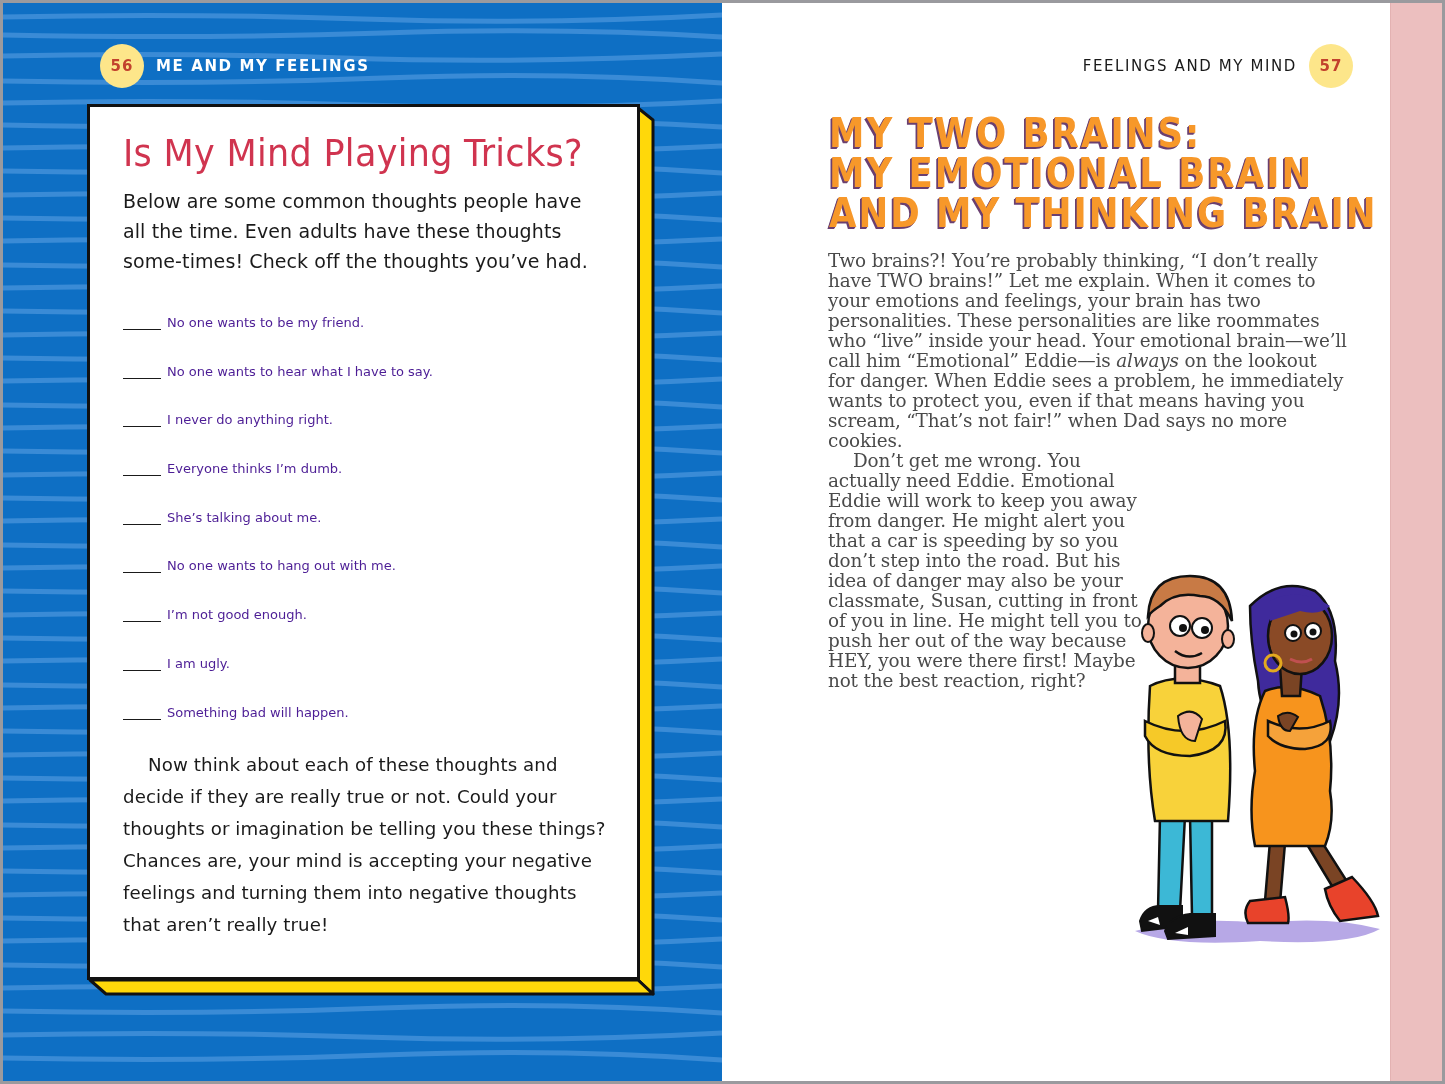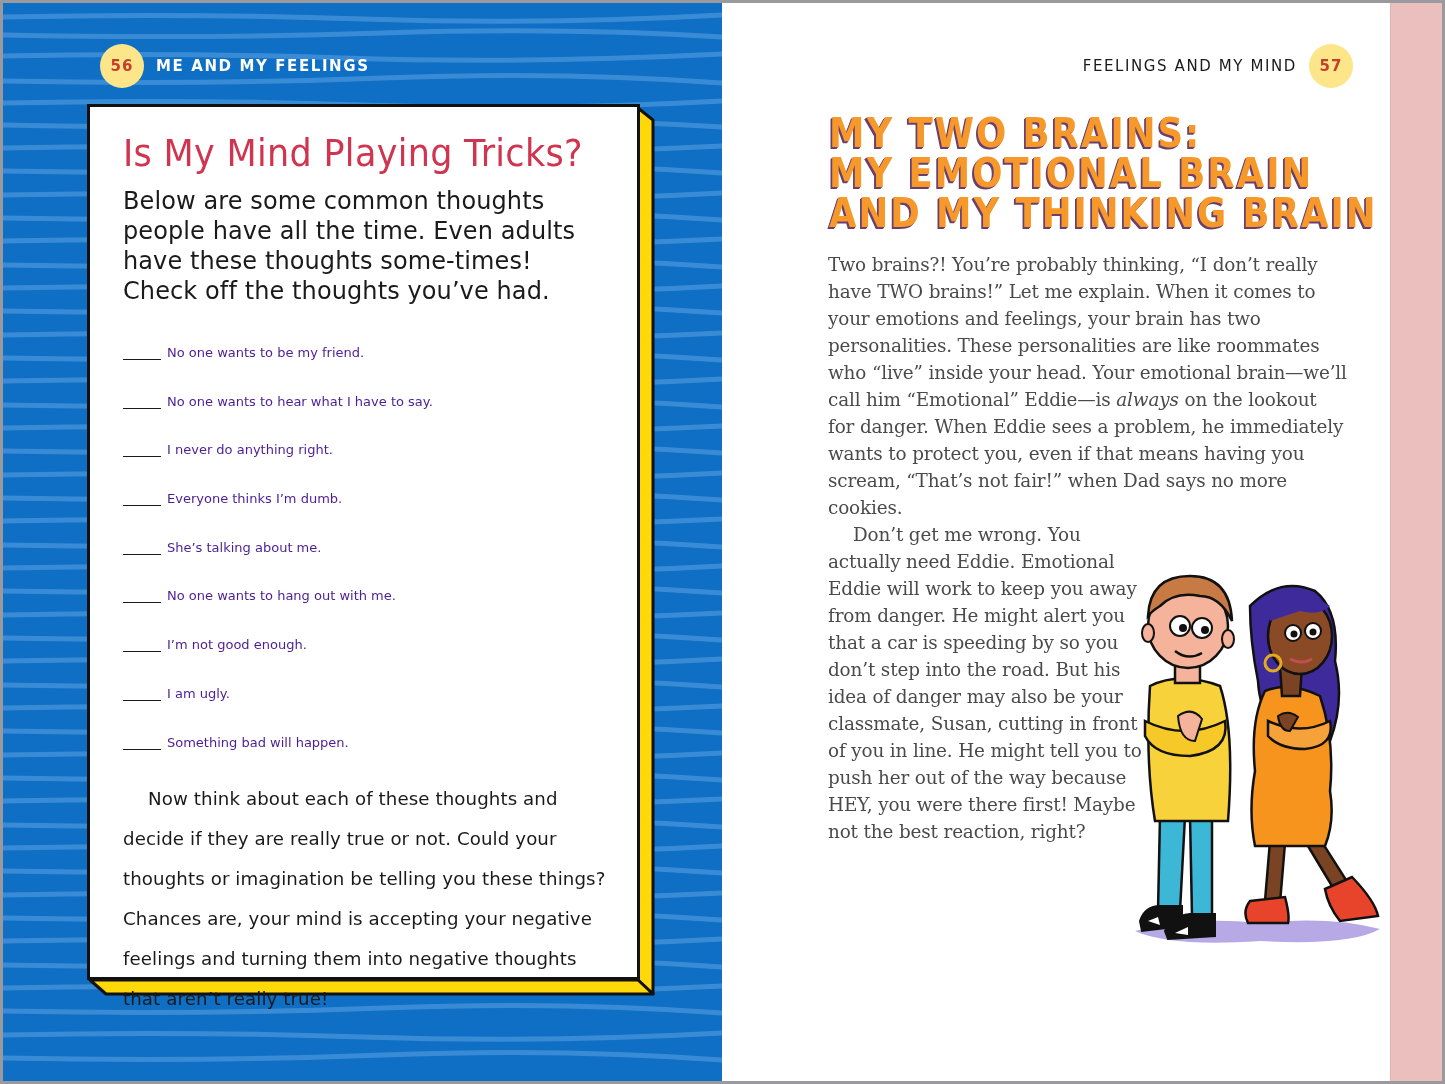--- a/index.html
+++ b/index.html
@@ -46,37 +46,37 @@
       padding: 22px 30px 0 33px;
     }
     .box-title {
       font-family: "DejaVu Sans", sans-serif; color: #d0344f;
       font-size: 35px; font-weight: normal; letter-spacing: 0.3px;
       line-height: 46px; margin-top: 2px;
       transform: scaleY(1.04);
     }
     .box-intro {
       font-family: "DejaVu Sans", sans-serif; color: #1a1a1a;
-      font-size: 24px; line-height: 30px; margin-top: 9px;
+      font-size: 19px; line-height: 30px; margin-top: 9px;
       letter-spacing: 0.1px;
     }
     .thought-list { list-style: none; margin-top: 32px; }
     .thought-item {
       font-family: "DejaVu Sans", sans-serif; color: #4c1d95;
       font-size: 13px; line-height: 30px; height: 48.7px;
       display: flex; align-items: flex-start;
     }
     .blank {
       display: inline-block; width: 38px; height: 22px;
       border-bottom: 1.5px solid #1a1a1a; margin-right: 6px; flex: 0 0 auto;
       cursor: pointer;
     }
     .box-outro {
       font-family: "DejaVu Sans", sans-serif; color: #1a1a1a;
-      font-size: 18.2px; line-height: 40px; margin-top: 3px;
+      font-size: 18.2px; line-height: 32px; margin-top: 3px;
       text-indent: 25px; letter-spacing: 0.1px;
     }
     
     .page-right {
       position: absolute; left: 719px; top: 0; width: 668px; height: 1078px;
       background: #ffffff;
     }
     .pink-strip {
       position: absolute; left: 1387px; top: 0; width: 52px; height: 1078px;
       background: #ecbfbf; border-left: 1px solid #e3b2b2;
@@ -97,21 +97,21 @@
       color: #f7982a; font-size: 40px; line-height: 40px;
       letter-spacing: 2.2px;
       text-shadow: -2px 2px 0 #6a3f70, -1px 1px 0 #6a3f70;
       transform: scaleX(0.89); transform-origin: left top;
       white-space: nowrap;
     }
     .heading span { display: block; }
     .body-text {
       position: absolute; left: 106px; top: 248px; width: 520px;
       font-family: "DejaVu Serif", serif; color: #4a4a4a;
-      font-size: 18.4px; line-height: 27px; font-weight: normal;
+      font-size: 18.4px; line-height: 20px; font-weight: normal;
       letter-spacing: -0.15px;
     }
     .body-text p { margin: 0; }
     .body-text .p2 { text-indent: 25px; width: 320px; }
     .body-text em { font-style: italic; }
     .illustration {
       position: absolute; left: 408px; top: 568px; width: 255px; height: 380px;
     }
   </style>
 </head>

